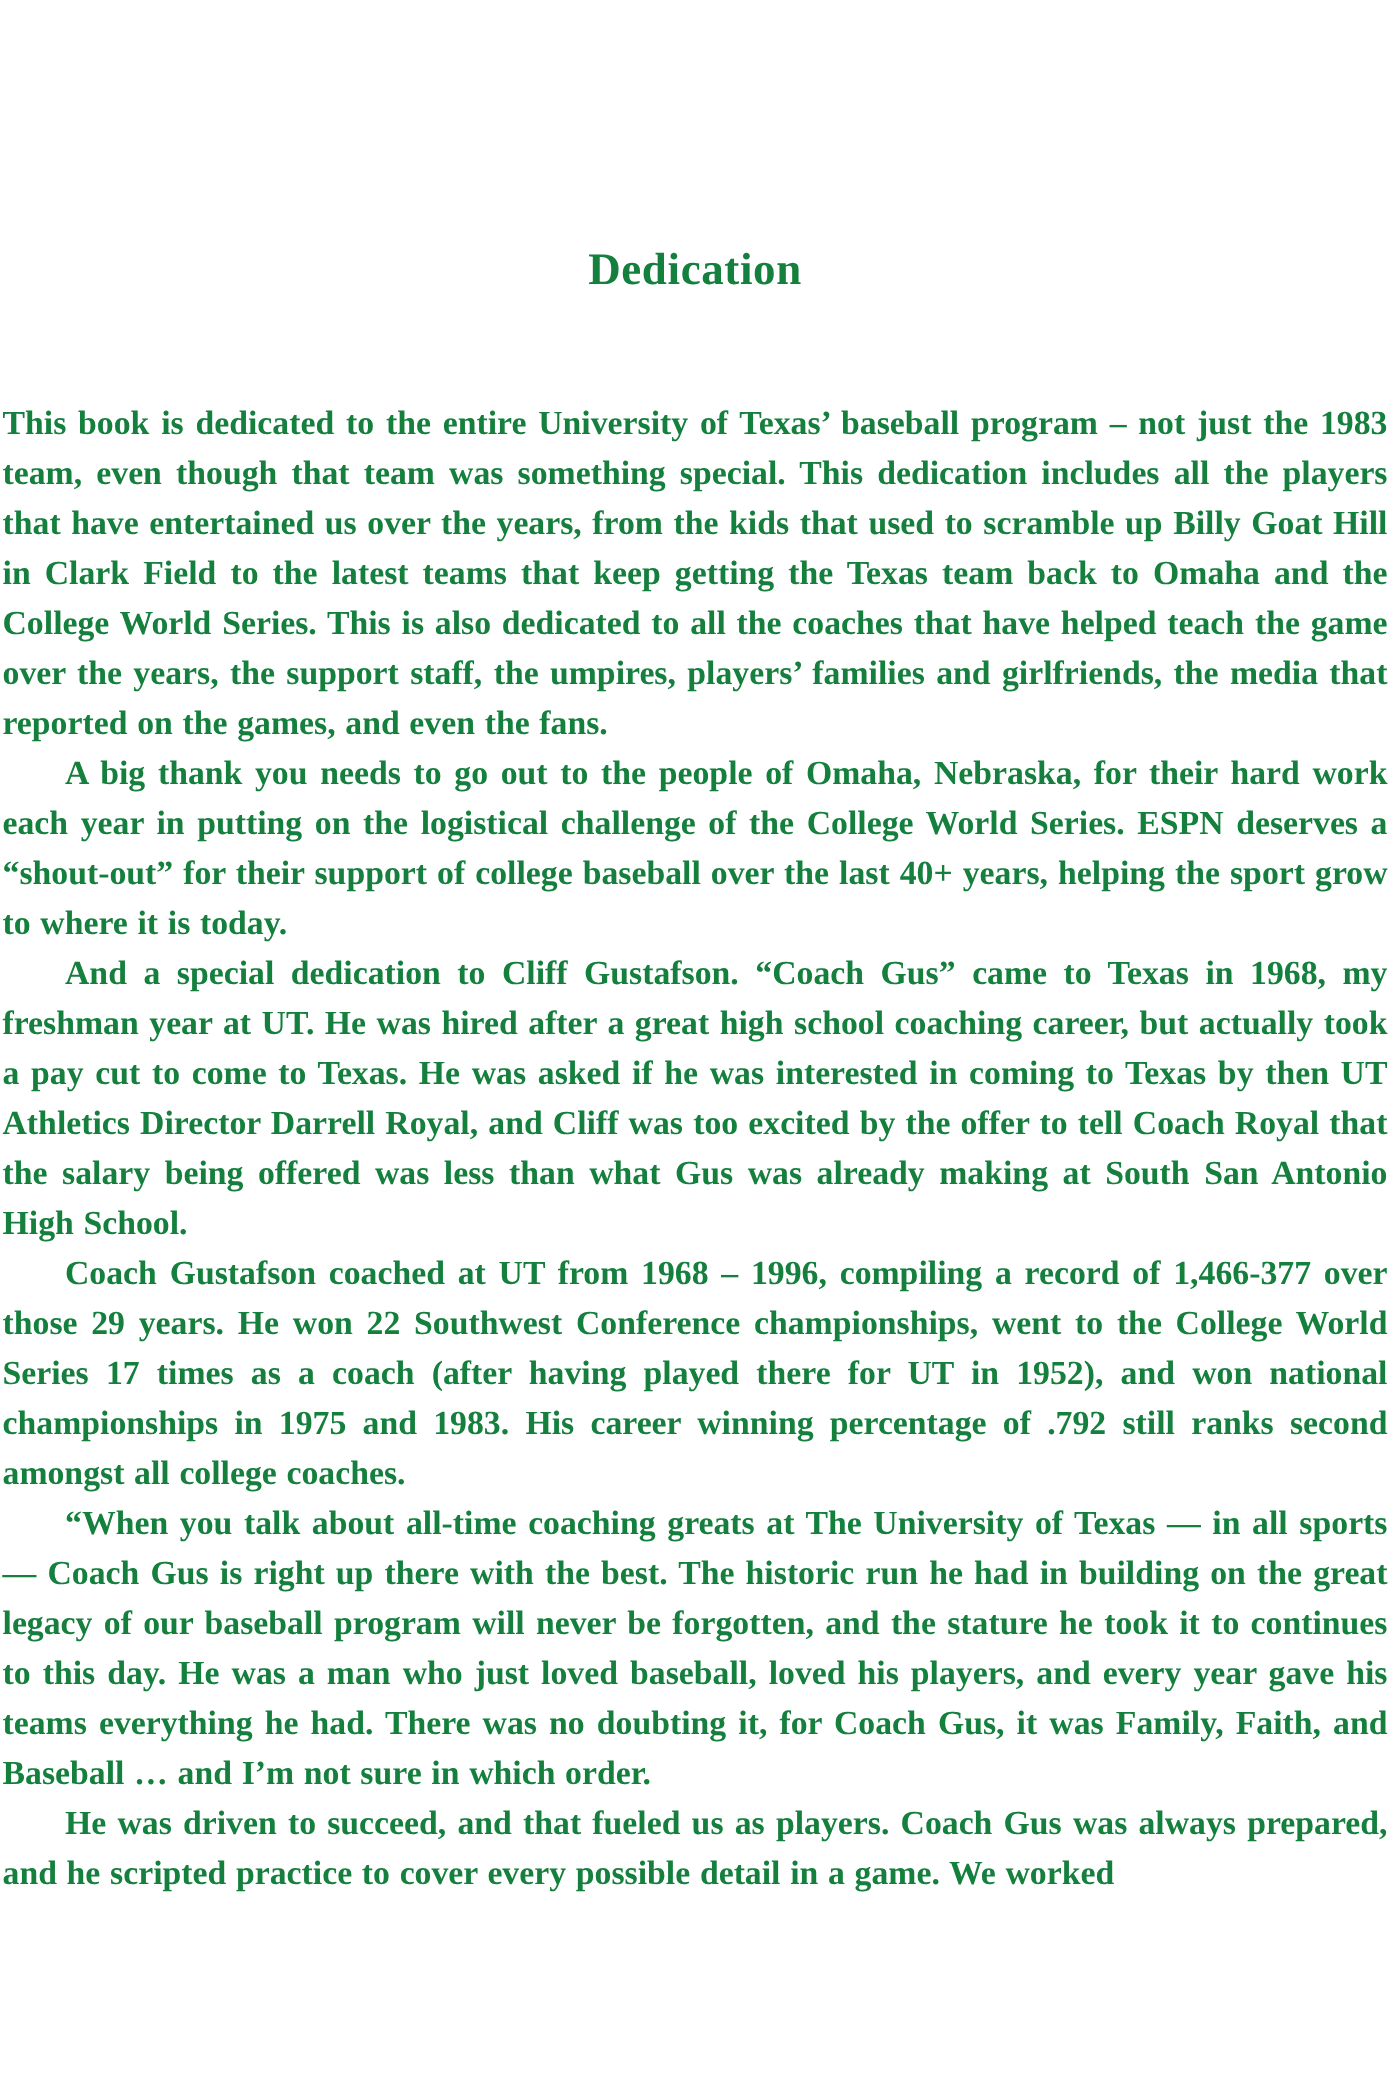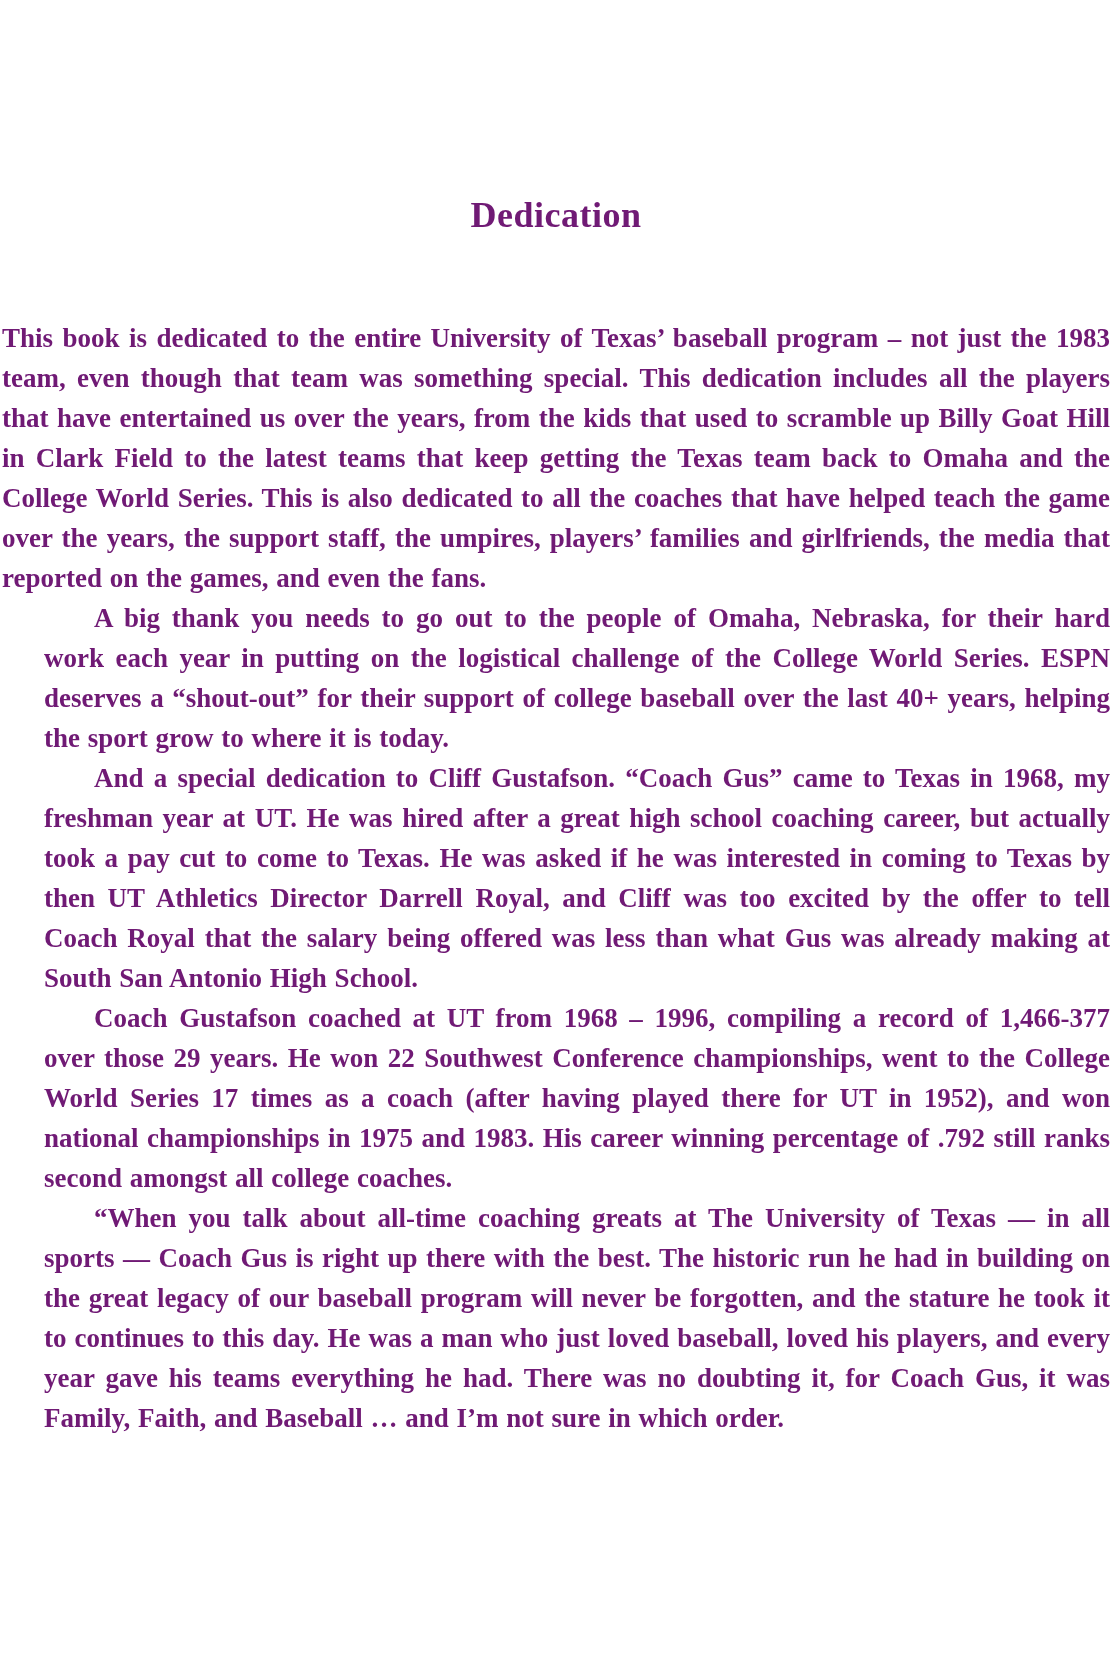--- a/index.html
+++ b/index.html
@@ -31,28 +31,28 @@
     margin: 0;
     font-size: 27px;
     line-height: 40px;
     text-align: justify;
     hyphens: none;
     word-spacing: 1px;
     font-weight: bold;
   }
   .body-text p.indent {
     text-indent: 50px;
-    margin-left: 42px;
   }
 </style>
 </head>
 <body>
 
-<div class="page" style="background: rgb(255, 255, 255); color: #701a75;">
+<div class="page" style="background: rgb(255, 255, 255); color: #15803d;">
   <h1 class="chapter-title">Dedication</h1>
   <section class="body-text" id="paragraphs">
       <p class="">This book is dedicated to the entire University of Texas’ baseball program – not just the 1983 team, even though that team was something special. This dedication includes all the players that have entertained us over the years, from the kids that used to scramble up Billy Goat Hill in Clark Field to the latest teams that keep getting the Texas team back to Omaha and the College World Series. This is also dedicated to all the coaches that have helped teach the game over the years, the support staff, the umpires, players’ families and girlfriends, the media that reported on the games, and even the fans.</p>
       <p class="indent">A big thank you needs to go out to the people of Omaha, Nebraska, for their hard work each year in putting on the logistical challenge of the College World Series. ESPN deserves a “shout-out” for their support of college baseball over the last 40+ years, helping the sport grow to where it is today.</p>
       <p class="indent">And a special dedication to Cliff Gustafson. “Coach Gus” came to Texas in 1968, my freshman year at UT. He was hired after a great high school coaching career, but actually took a pay cut to come to Texas. He was asked if he was interested in coming to Texas by then UT Athletics Director Darrell Royal, and Cliff was too excited by the offer to tell Coach Royal that the salary being offered was less than what Gus was already making at South San Antonio High School.</p>
       <p class="indent">Coach Gustafson coached at UT from 1968 – 1996, compiling a record of 1,466-377 over those 29 years. He won 22 Southwest Conference championships, went to the College World Series 17 times as a coach (after having played there for UT in 1952), and won national championships in 1975 and 1983. His career winning percentage of .792 still ranks second amongst all college coaches.</p>
       <p class="indent">“When you talk about all-time coaching greats at The University of Texas — in all sports — Coach Gus is right up there with the best. The historic run he had in building on the great legacy of our baseball program will never be forgotten, and the stature he took it to continues to this day. He was a man who just loved baseball, loved his players, and every year gave his teams everything he had. There was no doubting it, for Coach Gus, it was Family, Faith, and Baseball … and I’m not sure in which order.</p>
+      <p class="indent">He was driven to succeed, and that fueled us as players. Coach Gus was always prepared, and he scripted practice to cover every possible detail in a game. We worked</p>
     </section>
 </div>
 
 </body></html>

